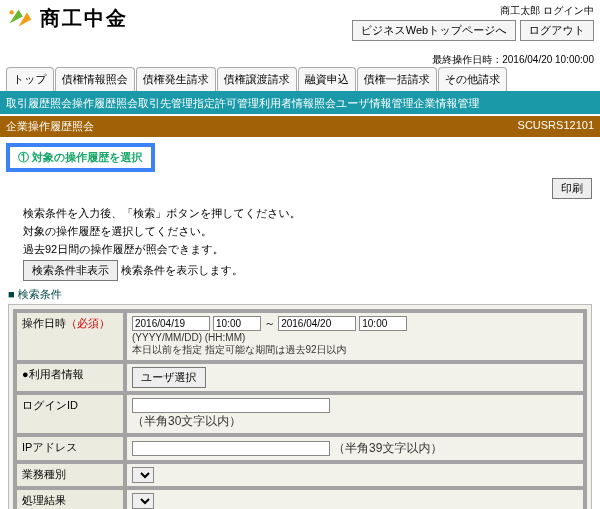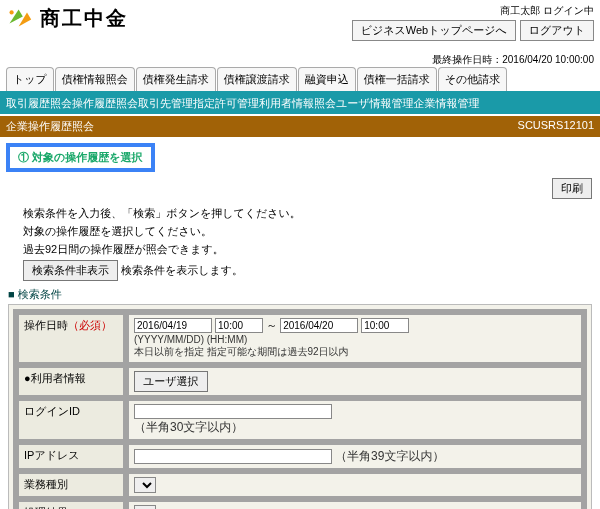--- a/index.html
+++ b/index.html
@@ -21,21 +21,21 @@
 .stepbox{border:4px solid #3b82f6;color:#1aa86a;display:inline-block;padding:3px 8px;margin:6px;font-size:11px;font-weight:bold}
 .printrow{display:flex;justify-content:flex-end;padding:0 8px}
 .body{padding:4px 8px}
 .body p{margin:3px 15px;font-size:11px}
 .chipbtn{border:1px solid #777;background:#eee;padding:2px 8px;display:inline-block;cursor:pointer}
 .req{color:#c00}
 .sect{color:#044;margin:6px 0 2px;font-size:11px}
 .sect::before{content:"■ ";color:#044}
 .formwrap{border:1px solid #bbb;background:#f3f2ea;padding:4px;margin-top:2px}
 table.frm{width:100%;border-collapse:collapse}
-table.frm th,table.frm td{border:6px solid #a3a3a3;padding:3px 5px;font-size:11px;text-align:left;vertical-align:top}
+table.frm th,table.frm td{border:4px solid #a3a3a3;padding:3px 5px;font-size:11px;text-align:left;vertical-align:top}
 table.frm th{background:#ecebe0;width:110px;font-weight:normal}
 table.frm th.sub{background:#ecebe0}
 input[type=text]{border:1px solid #888;padding:1px 2px;font-size:10px}
 select{border:1px solid #888;font-size:11px}
 .note{font-size:10px;color:#333}
 .pgtop{text-align:right;padding:2px 4px}
 .pgtop a{color:#115;text-decoration:underline;font-size:10px}
 .hint{color:#333;font-size:12px}
 </style>
 </head>

